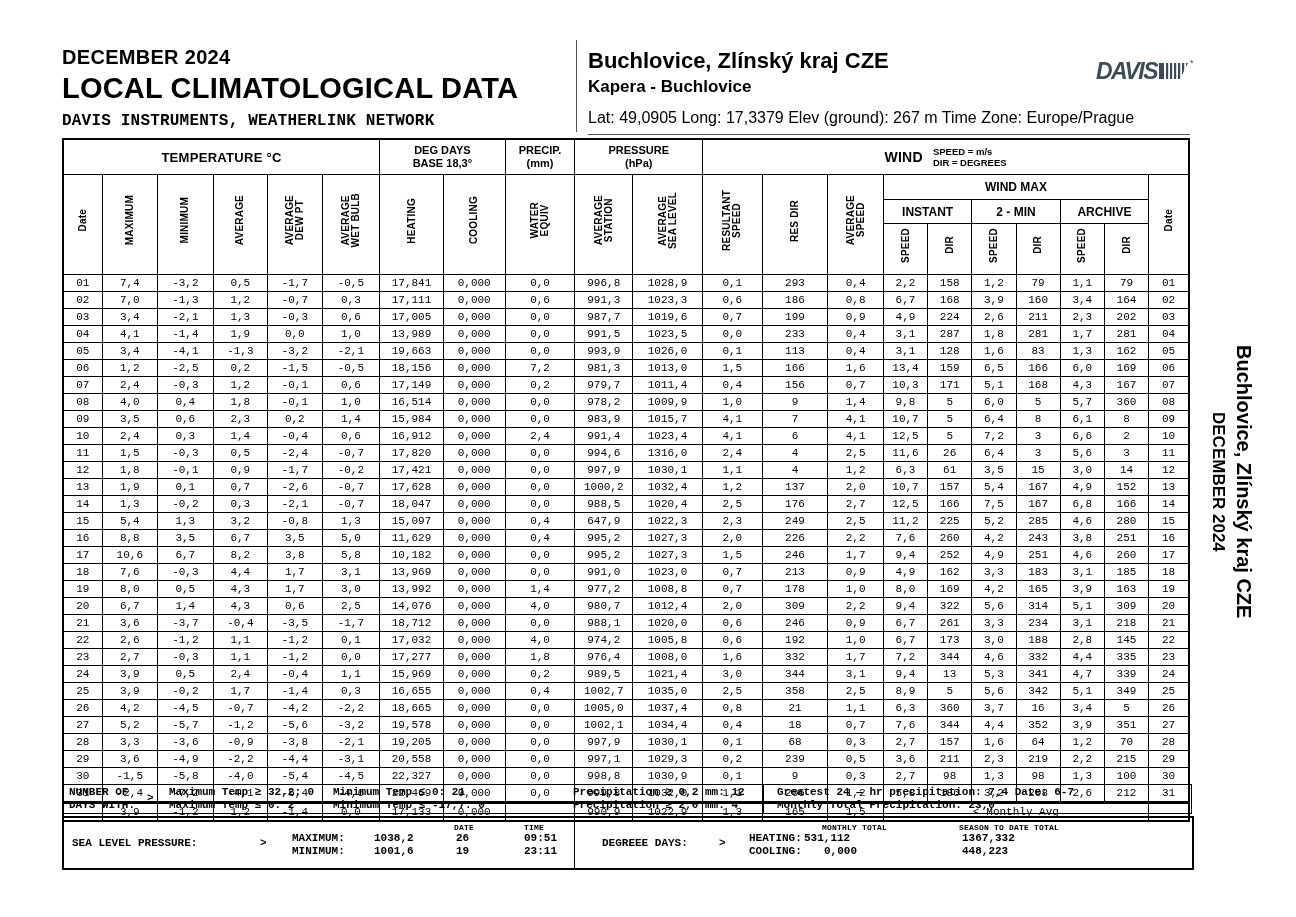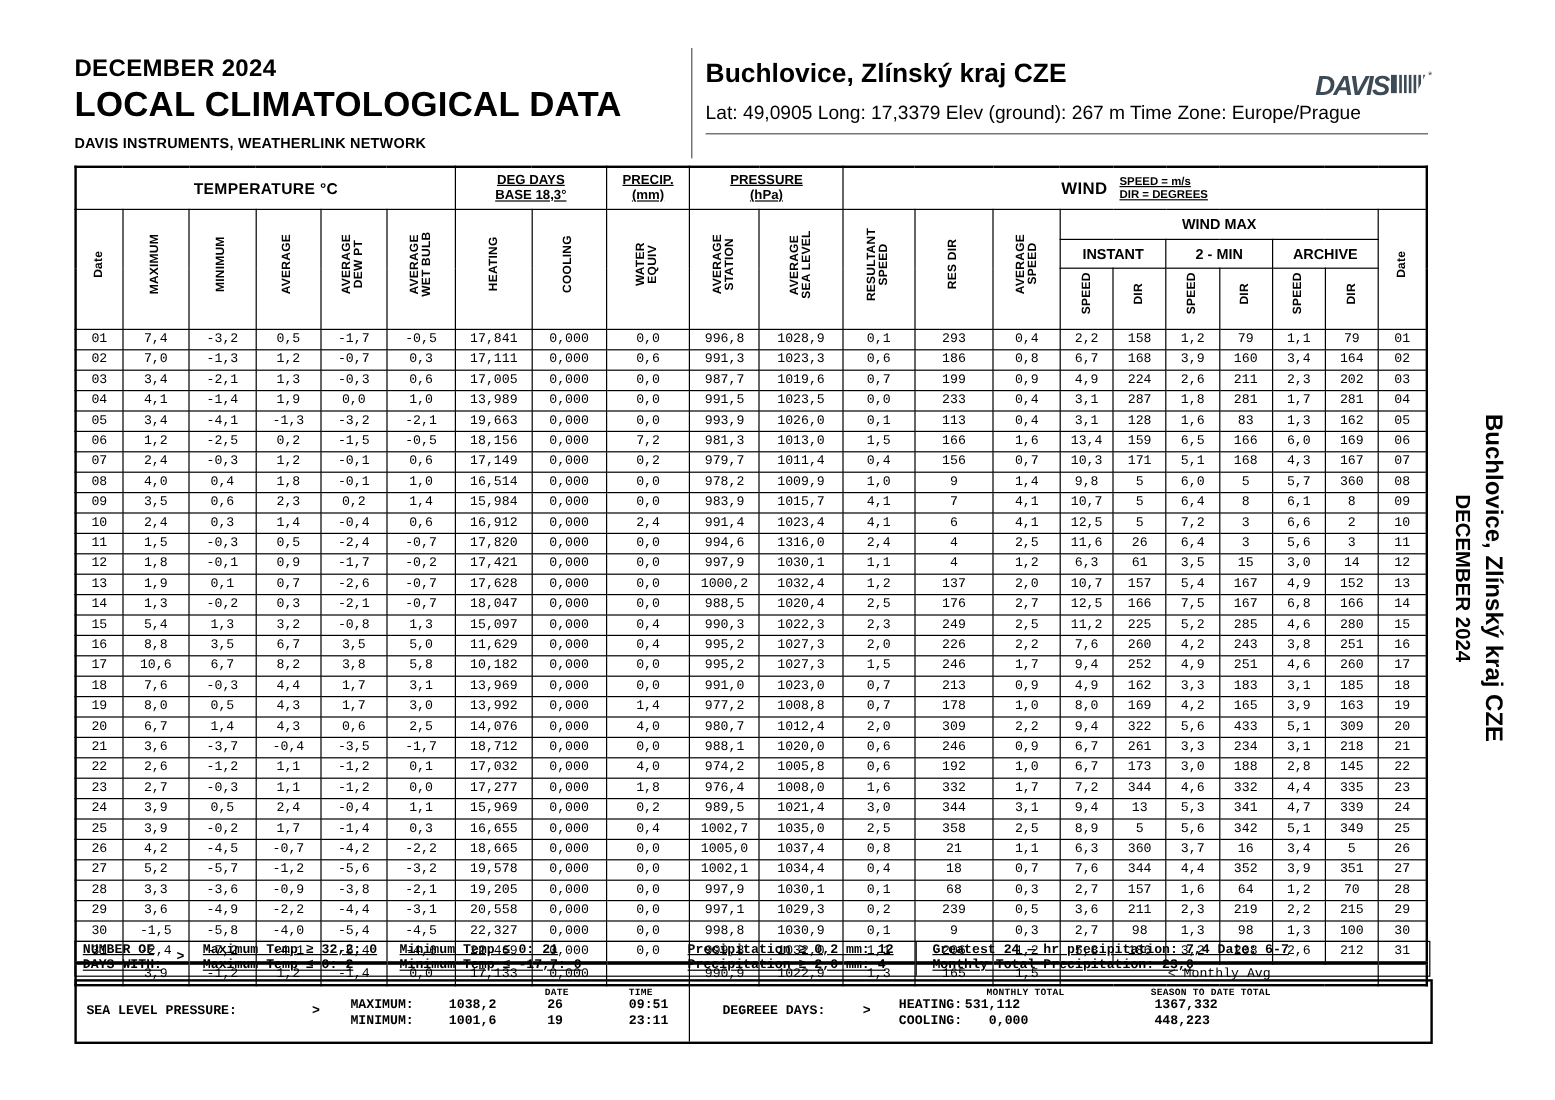--- a/index.html
+++ b/index.html
@@ -1,25 +1,25 @@
 <!DOCTYPE html>
 <html><head>
 <meta charset="utf-8">
 <title>Local Climatological Data</title>
 <style>
   html,body { margin:0; padding:0; background:#fff; }
   .page { position:relative; width:1296px; height:917px; background:#ffffff;
           font-family:"Liberation Sans", sans-serif; color:#000; overflow:hidden; }
-  .pre { white-space:pre-line;text-decoration:underline; }
+  .pre { white-space:pre-line; }
 
   
   .hdr-left  { position:absolute; left:62px; top:46px; }
   .hdr-month { font-size:20px; font-weight:bold; letter-spacing:.3px; }
   .hdr-title { font-size:29px; font-weight:bold; margin-top:3px; letter-spacing:.2px;text-align:center; }
-  .hdr-sub   { font-size:12px; font-weight:bold; margin-top:7px; letter-spacing:.2px; }
+  .hdr-sub   { font-size:16px; font-weight:bold; margin-top:7px; letter-spacing:.2px;font-family:Liberation Mono, monospace; }
   .hdr-divider { position:absolute; left:576px; top:40px; width:1px; height:92px; background:#555; }
   .hdr-right { position:absolute; left:588px; top:48px; width:602px; border-bottom:1px solid #555; padding-bottom:7px; }
   .station-title { font-size:22px; font-weight:bold; }
   .station-name  { font-size:17px; font-weight:bold; margin-top:3px; }
   .station-meta  { font-size:16px; margin-top:12px; }
 
   .logo { position:absolute; left:1096px; top:58px; display:flex; align-items:center; color:#3d4b56; }
   .logo-text { font-size:23px; font-weight:bold; font-style:italic; letter-spacing:-1.5px;text-align:center; }
   .logo-flag { margin-left:2px; margin-top:2px; }
   .logo-star { font-size:9px; margin-left:1px; align-self:flex-start; }
@@ -73,20 +73,21 @@
 <div class="page">
 
   <div class="hdr-left">
     <div class="hdr-month">DECEMBER 2024</div>
     <div class="hdr-title">LOCAL CLIMATOLOGICAL DATA</div>
     <div class="hdr-sub">DAVIS INSTRUMENTS, WEATHERLINK NETWORK</div>
   </div>
   <div class="hdr-divider"></div>
   <div class="hdr-right">
     <div class="station-title">Buchlovice, Zlínský kraj CZE</div>
+    <div class="station-name">Kapera - Buchlovice</div>
     <div class="station-meta">Lat: 49,0905  Long: 17,3379  Elev (ground): 267 m  Time Zone: Europe/Prague</div>
   </div>
   <div class="logo">
     <span class="logo-text">DAVIS</span>
     <span class="logo-flag">
       <svg width="30" height="18" viewBox="0 0 30 18">
         <defs>
             <clipPath id="fl">
               <polygon points="0,1 29,1 21,17 0,17"></polygon>
             </clipPath>
@@ -511,21 +512,21 @@
         <tr>
           <td>15</td>
           <td>5,4</td>
           <td>1,3</td>
           <td>3,2</td>
           <td>-0,8</td>
           <td>1,3</td>
           <td>15,097</td>
           <td>0,000</td>
           <td>0,4</td>
-          <td>990,3</td>
+          <td>647,9</td>
           <td>1022,3</td>
           <td>2,3</td>
           <td>249</td>
           <td>2,5</td>
           <td>11,2</td>
           <td>225</td>
           <td>5,2</td>
           <td>285</td>
           <td>4,6</td>
           <td>280</td>
@@ -634,21 +635,21 @@
           <td>0,000</td>
           <td>4,0</td>
           <td>980,7</td>
           <td>1012,4</td>
           <td>2,0</td>
           <td>309</td>
           <td>2,2</td>
           <td>9,4</td>
           <td>322</td>
           <td>5,6</td>
-          <td>433</td>
+          <td>314</td>
           <td>5,1</td>
           <td>309</td>
           <td>20</td>
         </tr>
         <tr>
           <td>21</td>
           <td>3,6</td>
           <td>-3,7</td>
           <td>-0,4</td>
           <td>-3,5</td>

